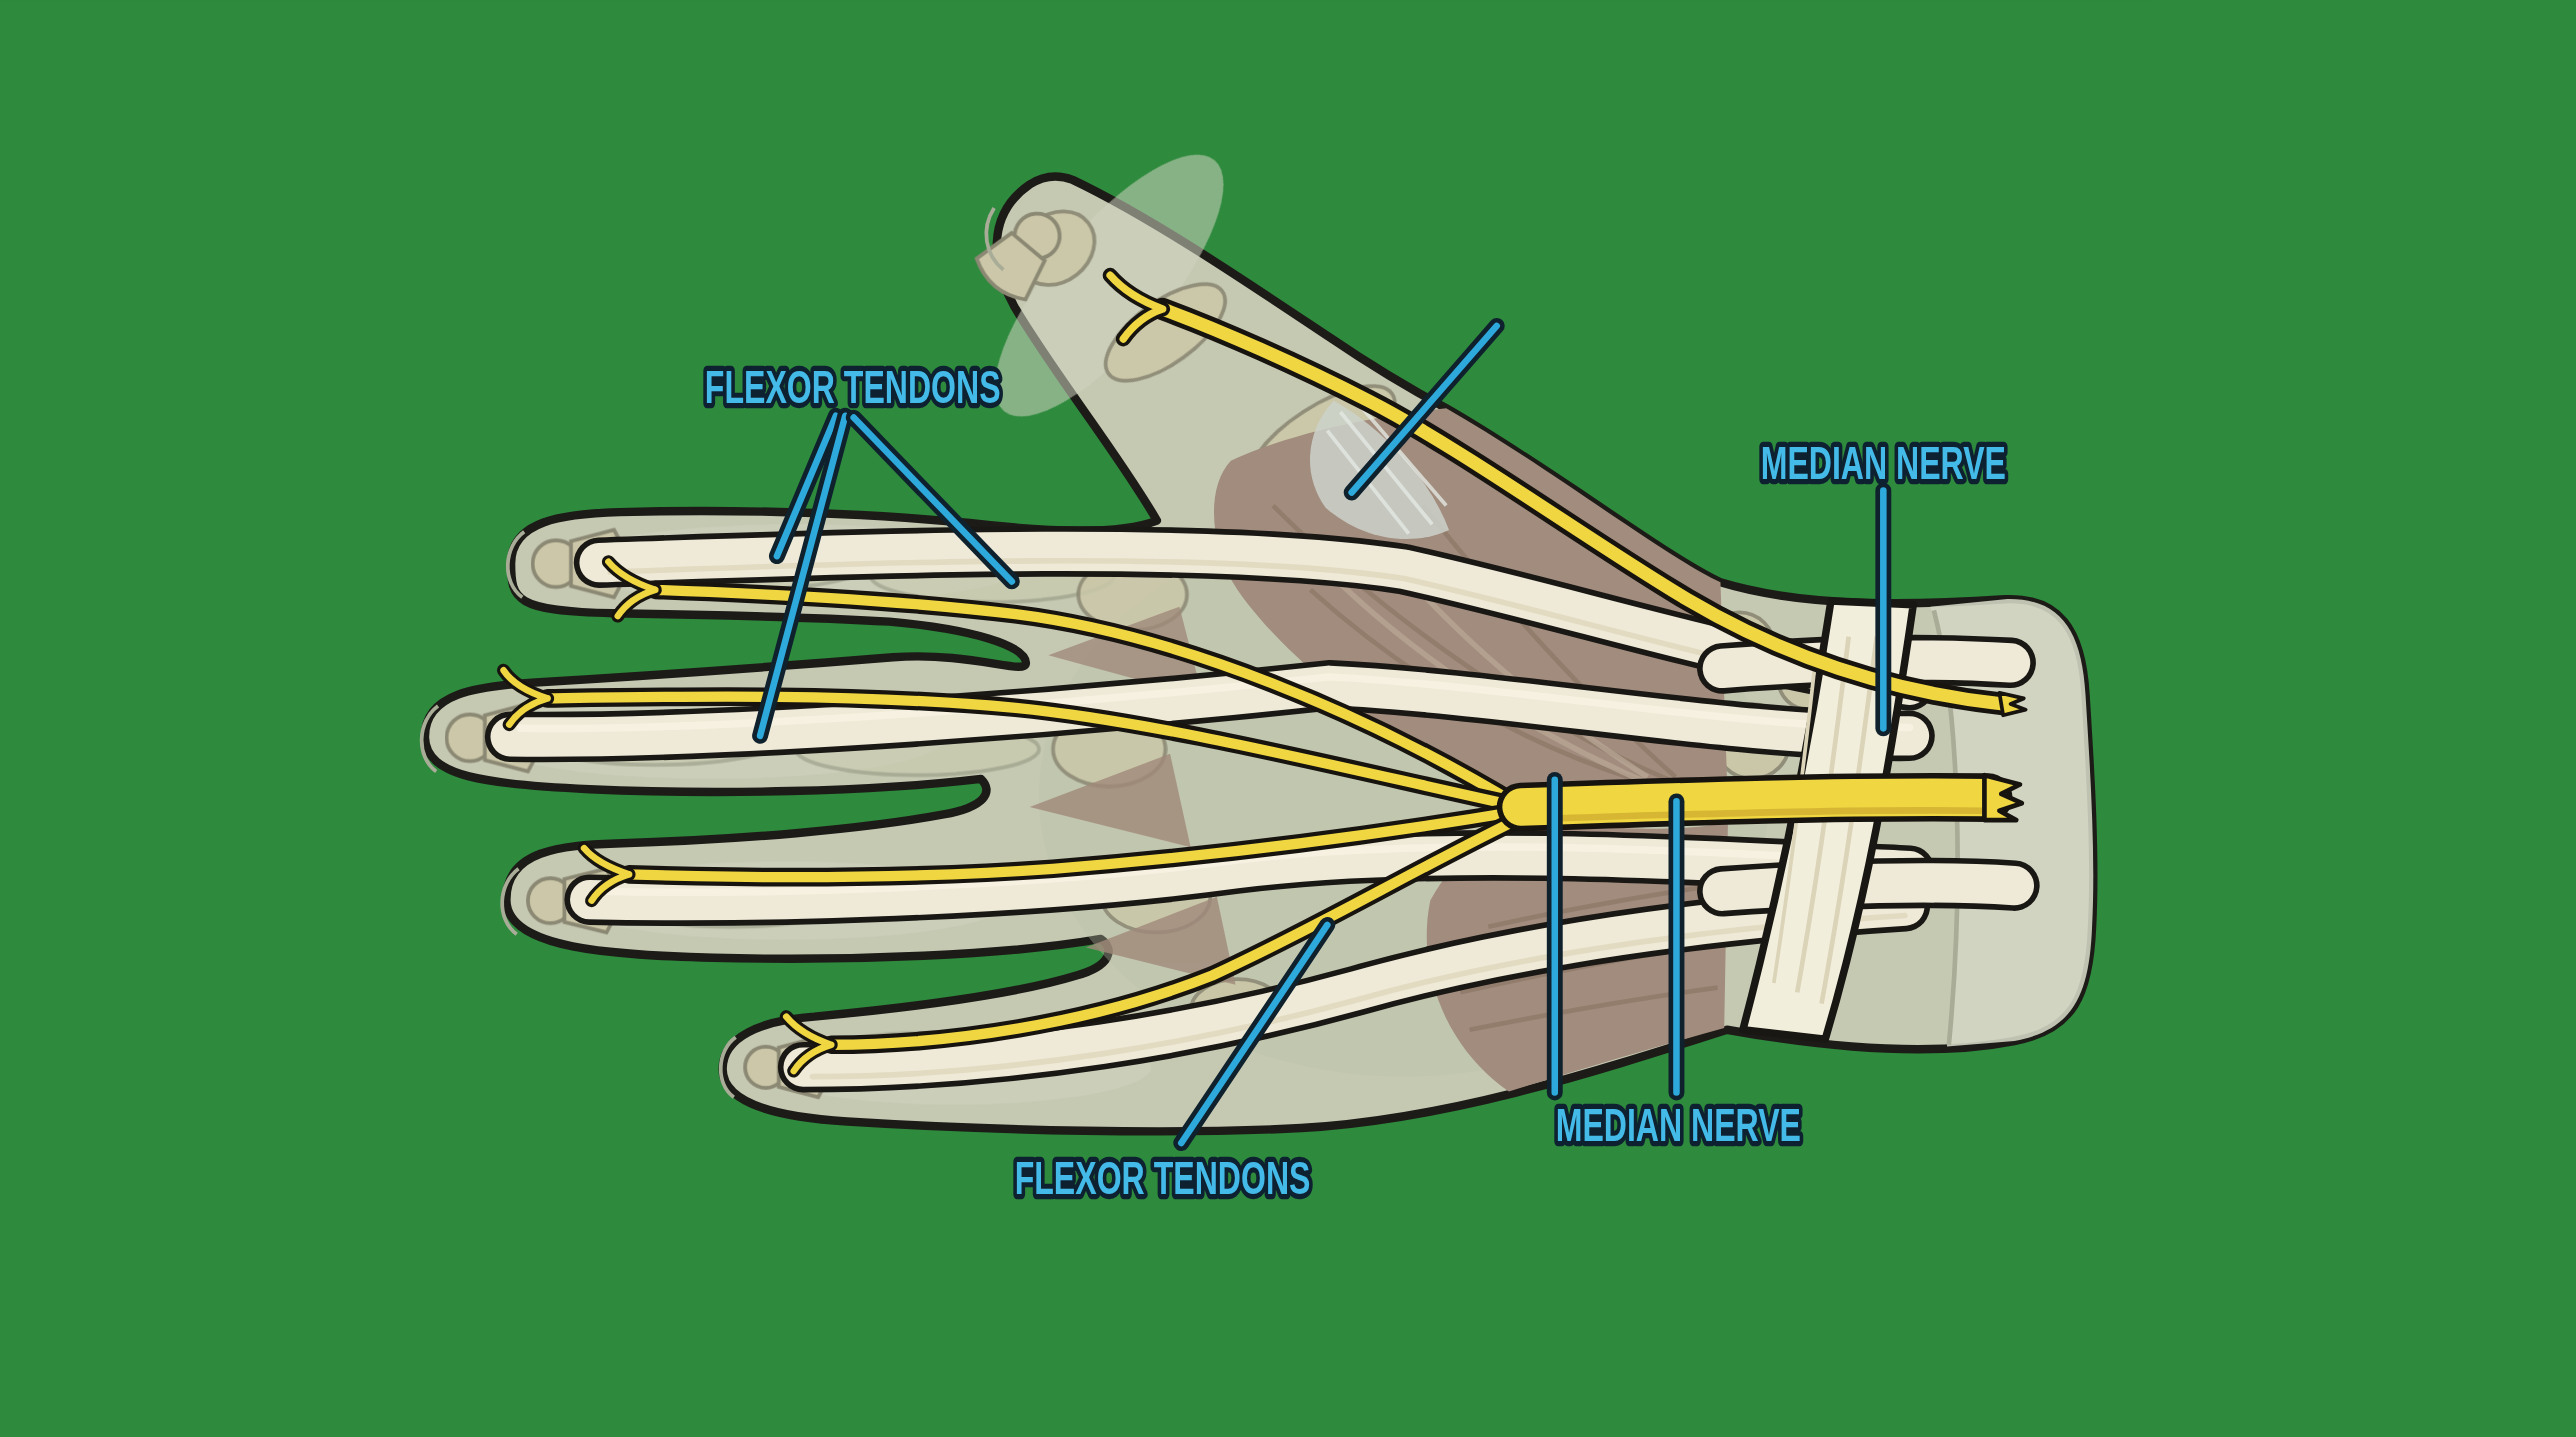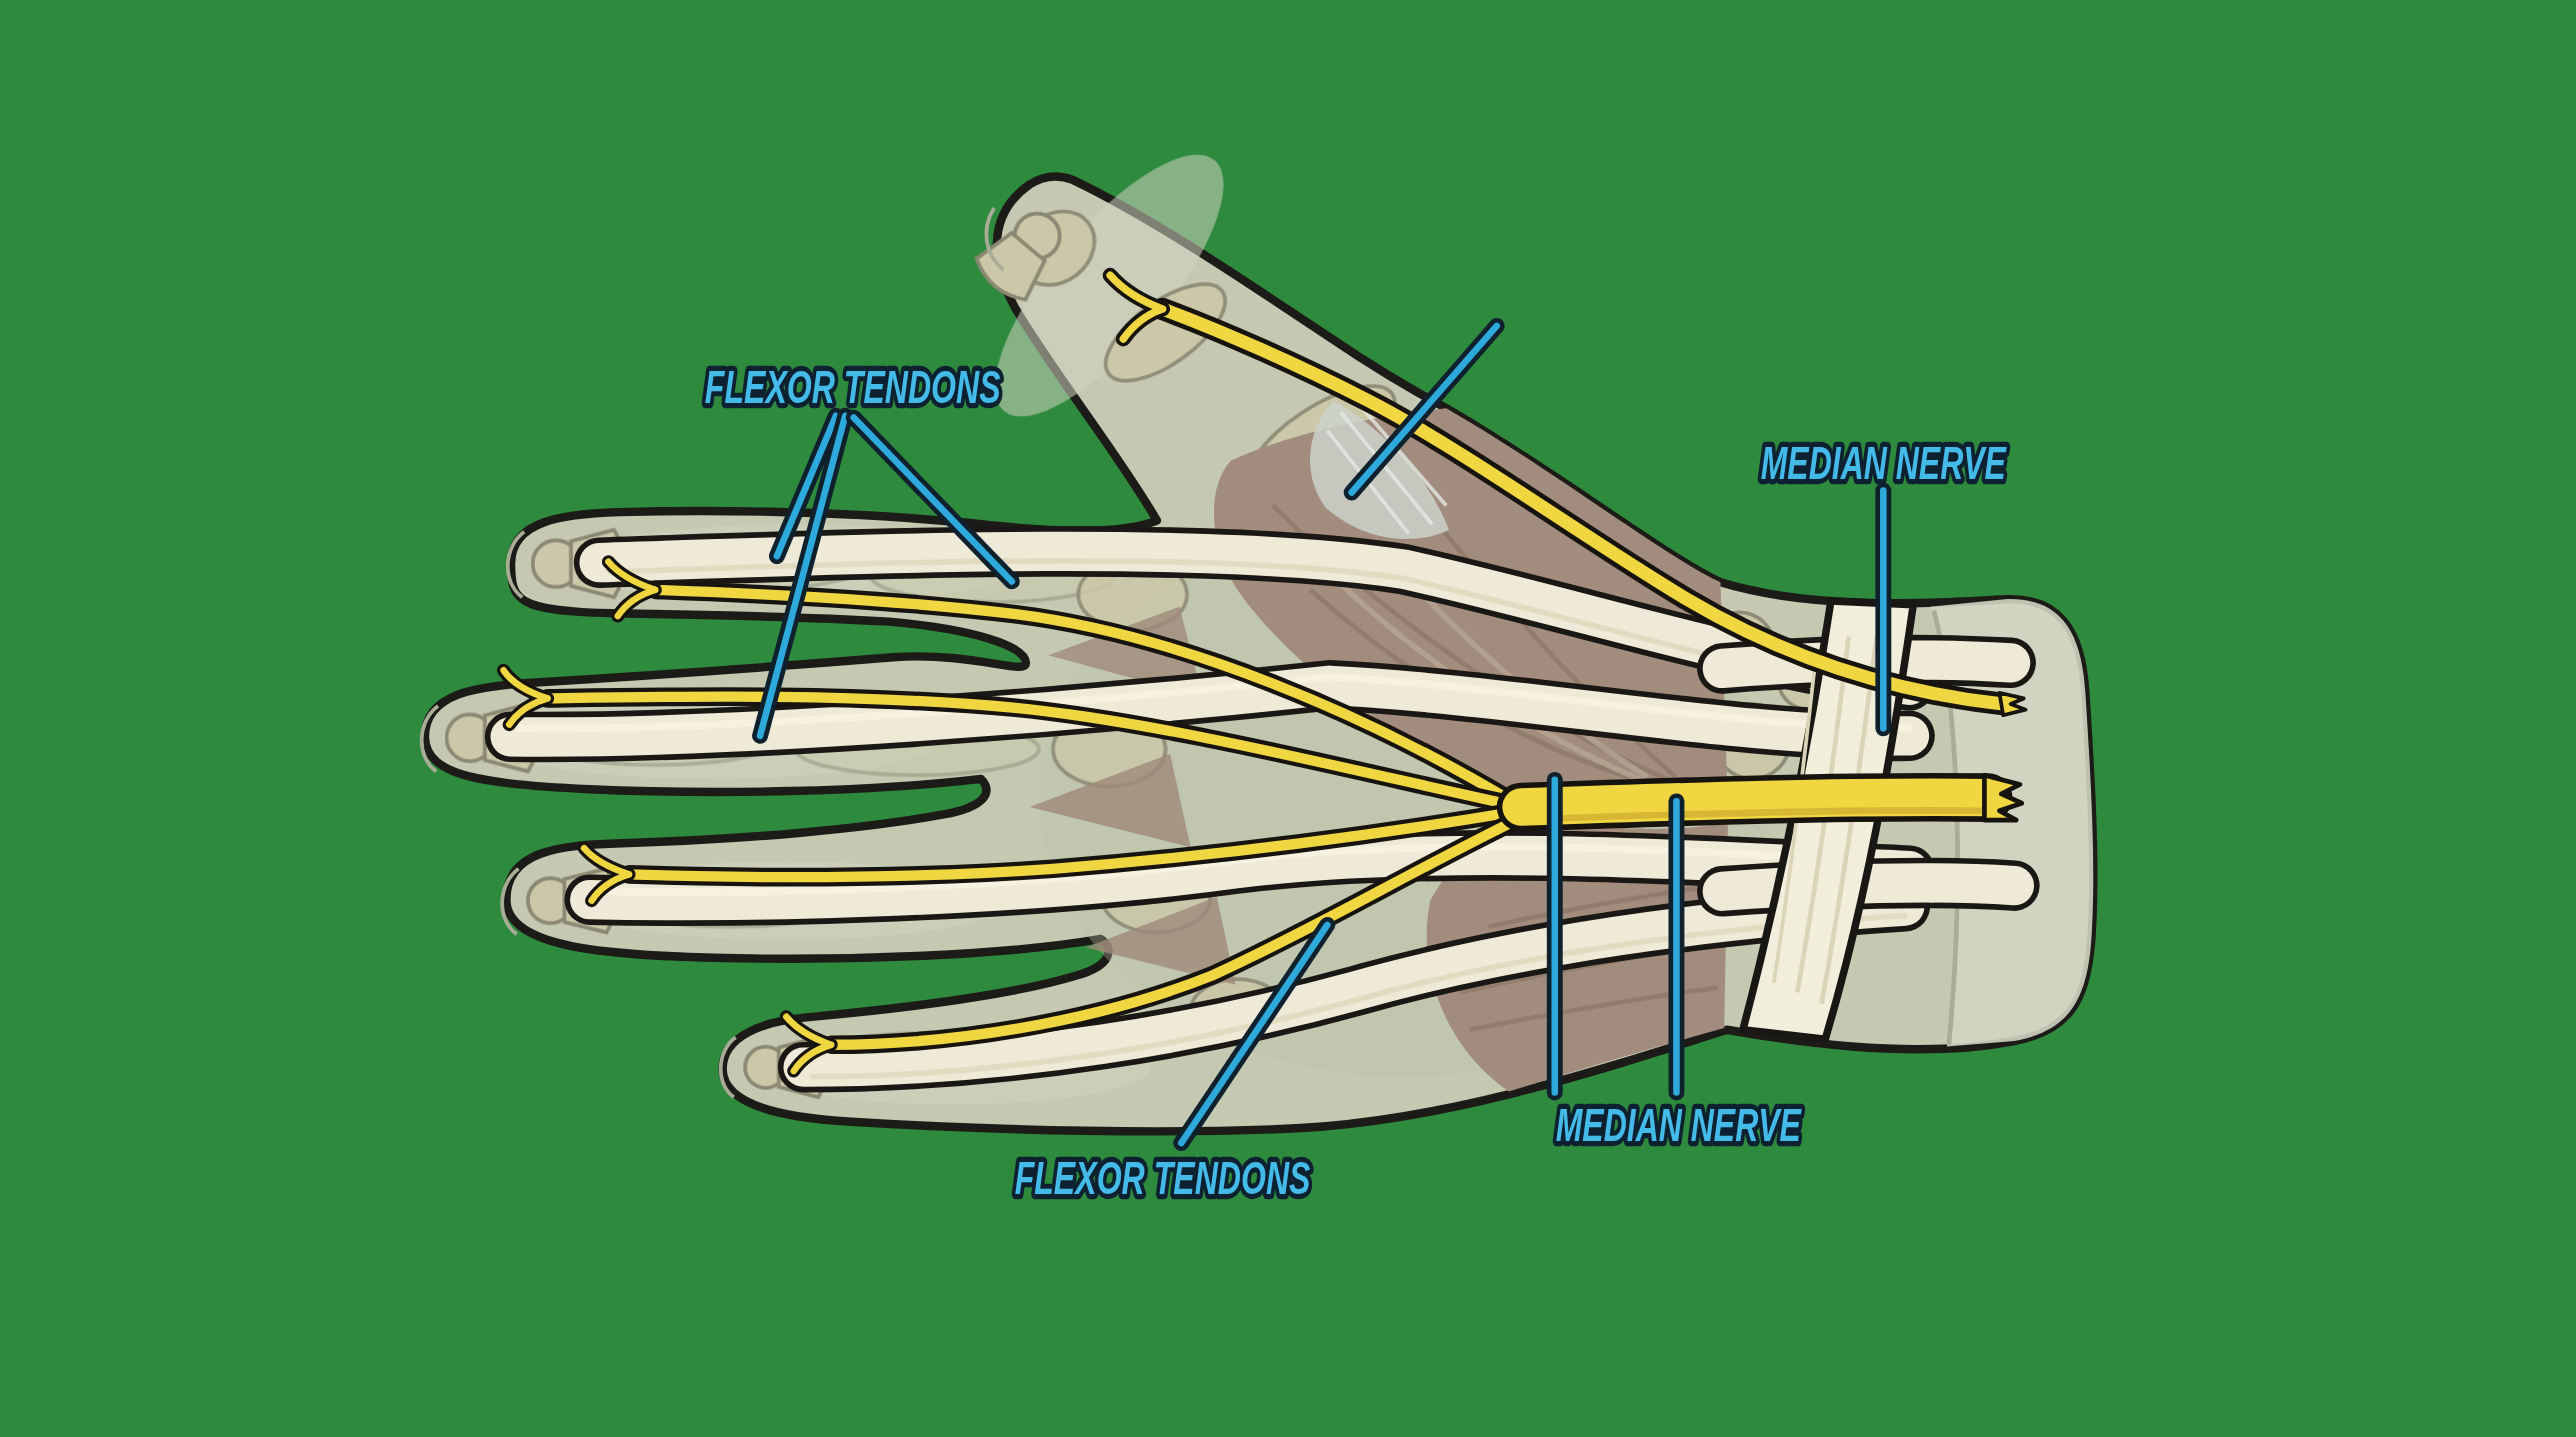--- a/index.html
+++ b/index.html
@@ -1,16 +1,16 @@
 <!DOCTYPE html>
 <html style="font-size:15px"><head>
 <meta charset="utf-8">
 <style>
   html,body{margin:0;padding:0;background:#2e8a3d;}
-  .stage{position:relative;width:2152px;height:1438px;overflow:hidden;background:#2e8a3d;font-style:italic;}
+  .stage{position:relative;width:2152px;height:1438px;overflow:hidden;background:#2e8a3d;}
   svg{display:block;width:2576px;height:1438px;}
   text.diagram-label{
     font-family:"Liberation Sans","DejaVu Sans",sans-serif;
     font-weight:bold;
     font-size:49px;
     letter-spacing:0px;
     paint-order:stroke;
     stroke:#0e2130;
     stroke-width:11px;
     stroke-linejoin:round;

